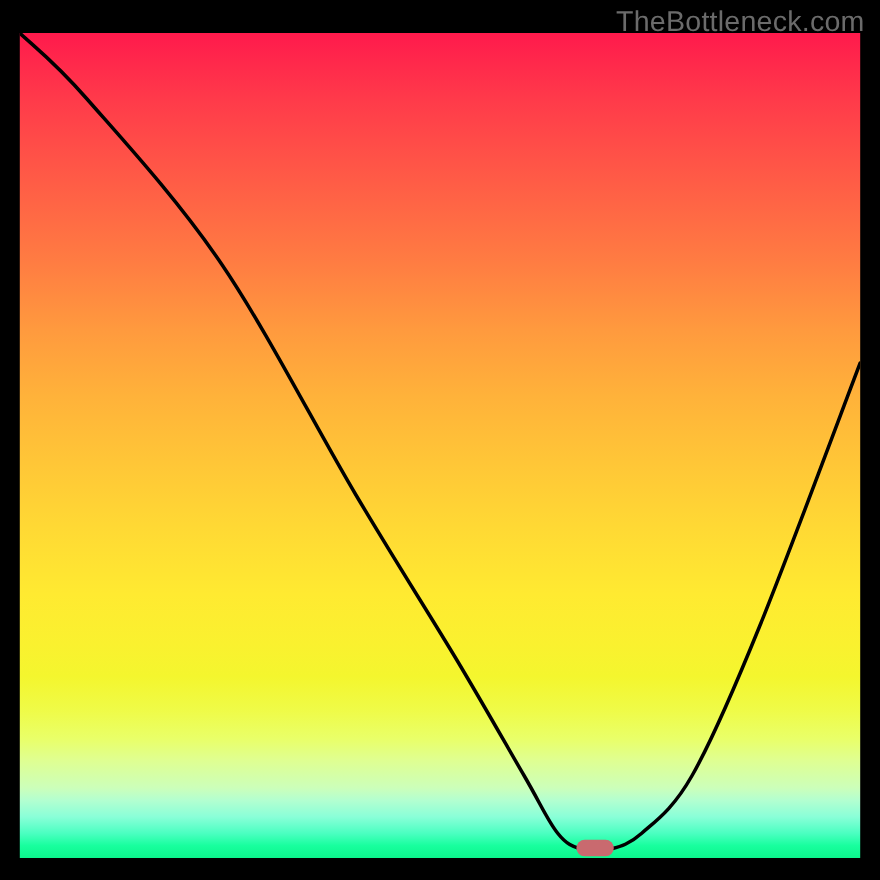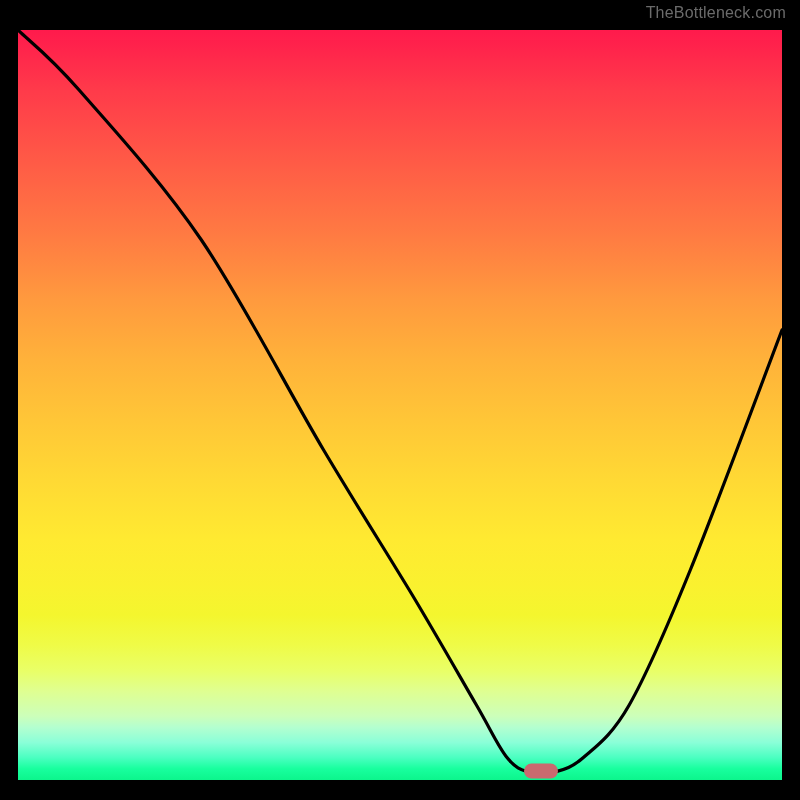--- a/index.html
+++ b/index.html
@@ -15,21 +15,21 @@
     position: relative;
     width: 800px;
     height: 800px;
     background: #000;
   }
   .watermark {
     position: absolute;
     top: 4px;
     right: 14px;
     color: #6b6b6b;
-    font-size: 16px;
+    font-size: 26px;
     font-weight: 500;
     letter-spacing: 0.2px;
     z-index: 30;
   }
   .plot-area {
     position: absolute;
     left: 18px;
     top: 30px;
     width: 764px;
     height: 750px;

